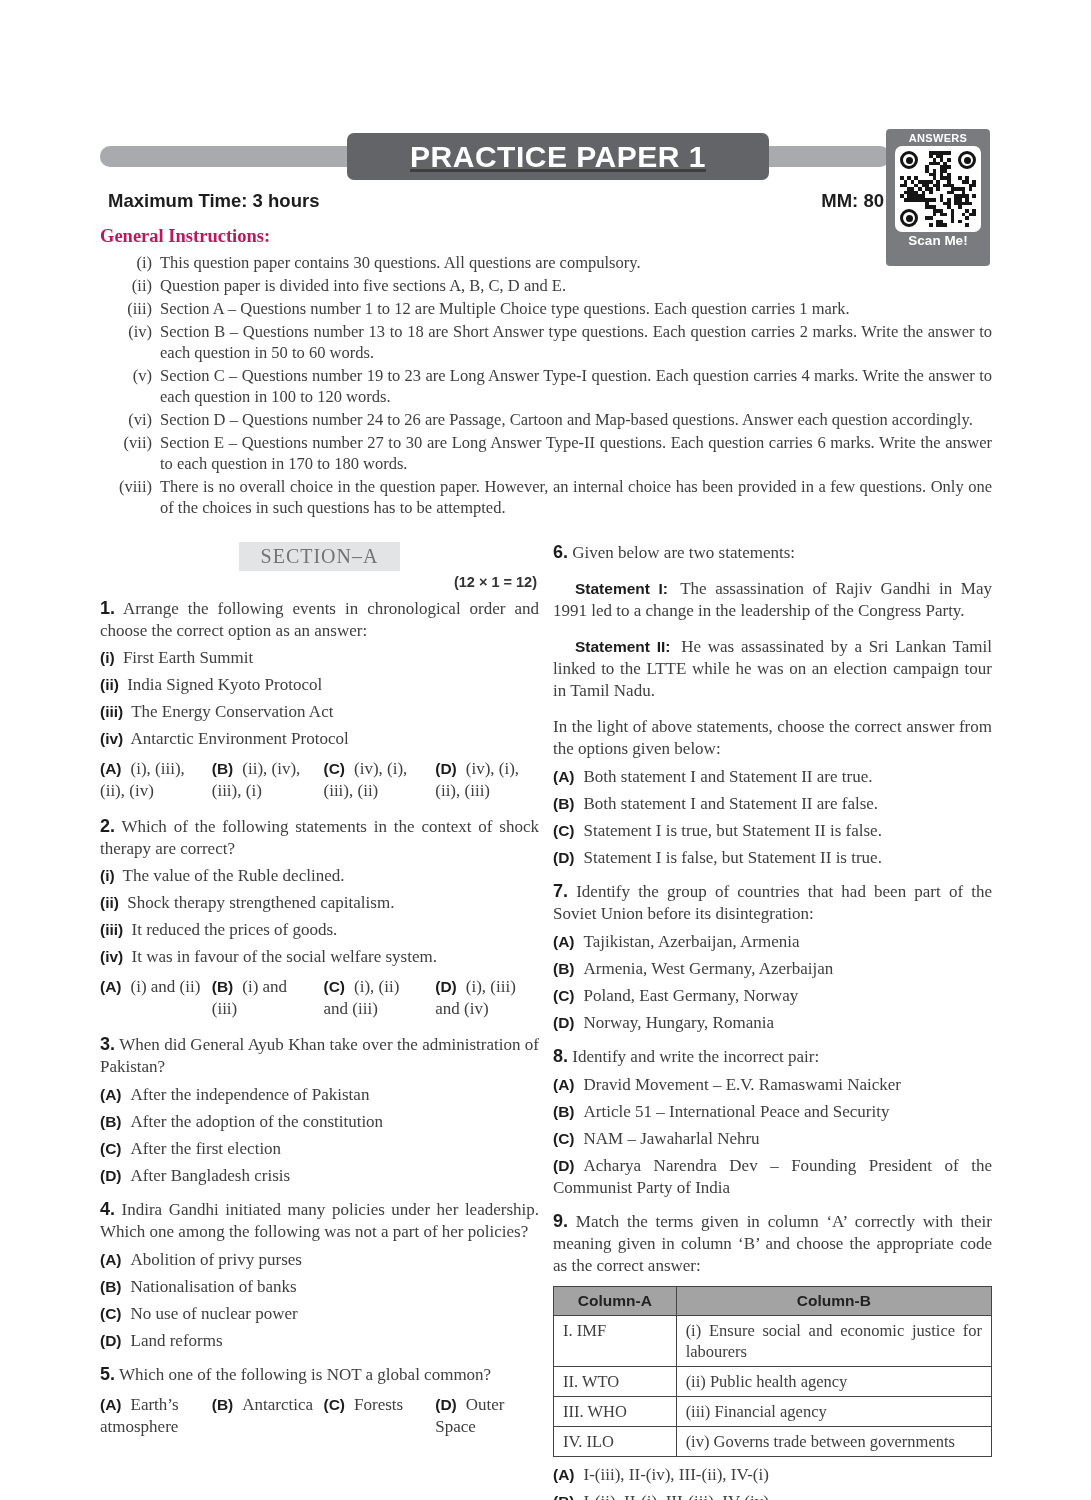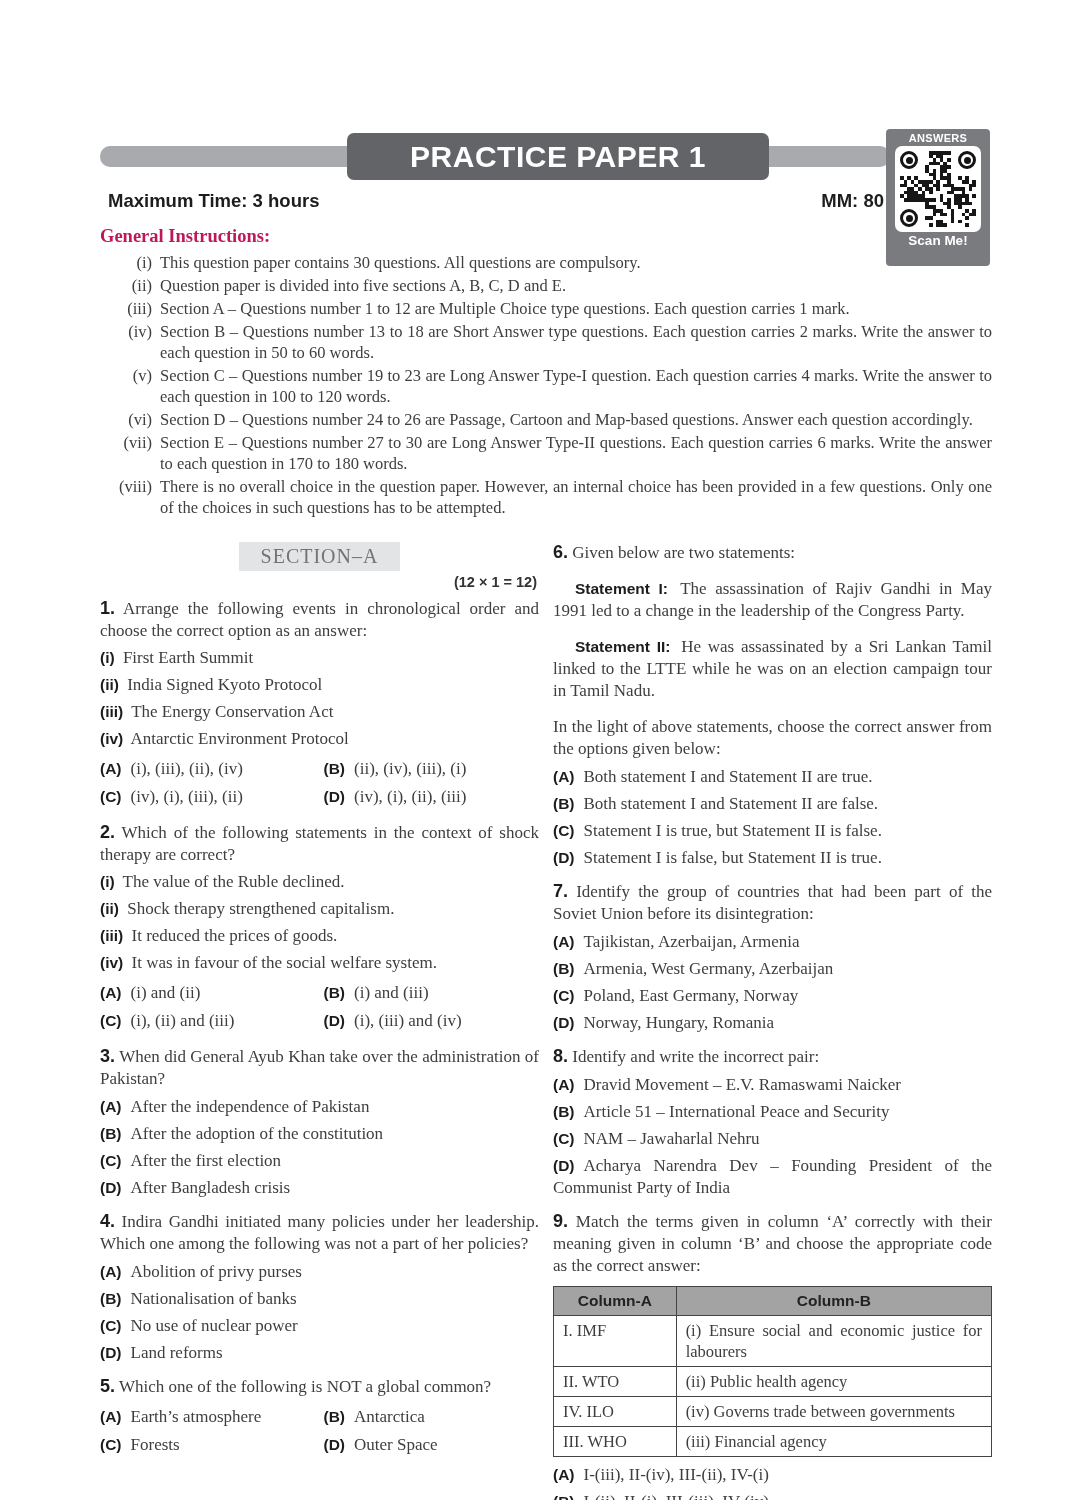--- a/index.html
+++ b/index.html
@@ -3,21 +3,21 @@
 <meta charset="utf-8">
 <style>
   html,body{margin:0;padding:0;background:#ffffff;}
   .page{position:relative;width:1091px;height:1500px;background:#ffffff;overflow:hidden;
         font-family:"Liberation Serif", serif;color:#3e3e3e;}
 
   
   .header-bar{position:absolute;left:100px;top:146px;width:790px;height:21px;
               background:#a8aaad;border-radius:10px;}
   .banner{position:absolute;left:347px;top:133px;width:422px;height:47px;
-          background:#636467;border-radius:7px;display:flex;align-items:center;justify-content:center;}
+          background:#636467;border-radius:7px;display:flex;align-items:center;justify-content:center;text-decoration:underline;}
   .banner span{font-family:"Liberation Sans", sans-serif;font-weight:bold;font-size:30px;
                color:#ffffff;letter-spacing:0.5px;}
   .qr-badge{position:absolute;left:886px;top:129px;width:104px;height:137px;
             background:#7a7b7e;border-radius:4px;text-align:center;}
   .qr-top,.qr-bottom{font-family:"Liberation Sans", sans-serif;font-weight:bold;color:#ffffff;}
   .qr-top{font-size:11px;margin-top:3px;letter-spacing:0.3px;}
   .qr-bottom{font-size:13.5px;margin-top:1px;}
   .qr-box{width:86px;height:86px;background:#ffffff;border-radius:7px;margin:2px auto 1px;
           position:relative;padding:0;}
   .qr-grid{position:absolute;left:5px;top:5px;width:76px;height:76px;display:grid;
@@ -53,21 +53,21 @@
   .qnum{font-family:"Liberation Sans", sans-serif;font-weight:bold;font-size:18px;color:#1c1c1c;}
   .subpoint,.statement,.followup,.option{margin:5px 0;font-size:17px;line-height:22px;
        text-align:justify;}
   .statement{text-indent:22px;margin:14px 0;}
   .plabel,.slabel,.olabel{font-family:"Liberation Sans", sans-serif;font-weight:bold;
        font-size:15.5px;color:#1c1c1c;}
   .olabel{margin-right:9px;}
   .plabel{margin-right:4px;}
   .slabel{margin-right:4px;}
   .options{margin-top:6px;}
-  .options.two-col{display:grid;grid-template-columns:1fr 1fr;column-gap:8px;row-gap:2px;}
+  .options.two-col{display:grid;grid-template-columns:1fr 1fr 1fr 1fr;column-gap:8px;row-gap:2px;}
   .options.two-col .option{margin:2px 0;text-align:left;}
 
   
   .qtable{width:100%;border-collapse:collapse;margin:9px 0 7px;border:1.5px solid #444;}
   .qtable th{font-family:"Liberation Sans", sans-serif;font-weight:bold;font-size:15.5px;
              color:#222;background:#a3a3a3;border:1.2px solid #444;padding:5px 8px;text-align:center;}
   .qtable td{font-size:16.5px;line-height:21px;border:1.2px solid #444;padding:4px 9px;
              vertical-align:top;text-align:justify;}
   .qtable td.ca{width:28%;text-align:left;}
 </style>
@@ -690,26 +690,26 @@
               <tbody>
                 <tr>
                   <td class="ca">I. IMF</td>
                   <td class="cb">(i) Ensure social and economic justice for labourers</td>
                 </tr>
                 <tr>
                   <td class="ca">II. WTO</td>
                   <td class="cb">(ii) Public health agency</td>
                 </tr>
                 <tr>
+                  <td class="ca">III. WHO</td>
+                  <td class="cb">(iii) Financial agency</td>
+                </tr>
+                <tr>
                   <td class="ca">IV. ILO</td>
                   <td class="cb">(iv) Governs trade between governments</td>
-                </tr>
-                <tr>
-                  <td class="ca">III. WHO</td>
-                  <td class="cb">(iii) Financial agency</td>
                 </tr>
               </tbody>
             </table>
             <div class="options">
               <p class="option"><span class="olabel">(A)</span>I-(iii), II-(iv), III-(ii), IV-(i)</p>
               <p class="option"><span class="olabel">(B)</span>I-(ii), II-(i), III-(iii), IV-(iv)</p>
             </div>
           </div>
         </div>
     </div>

